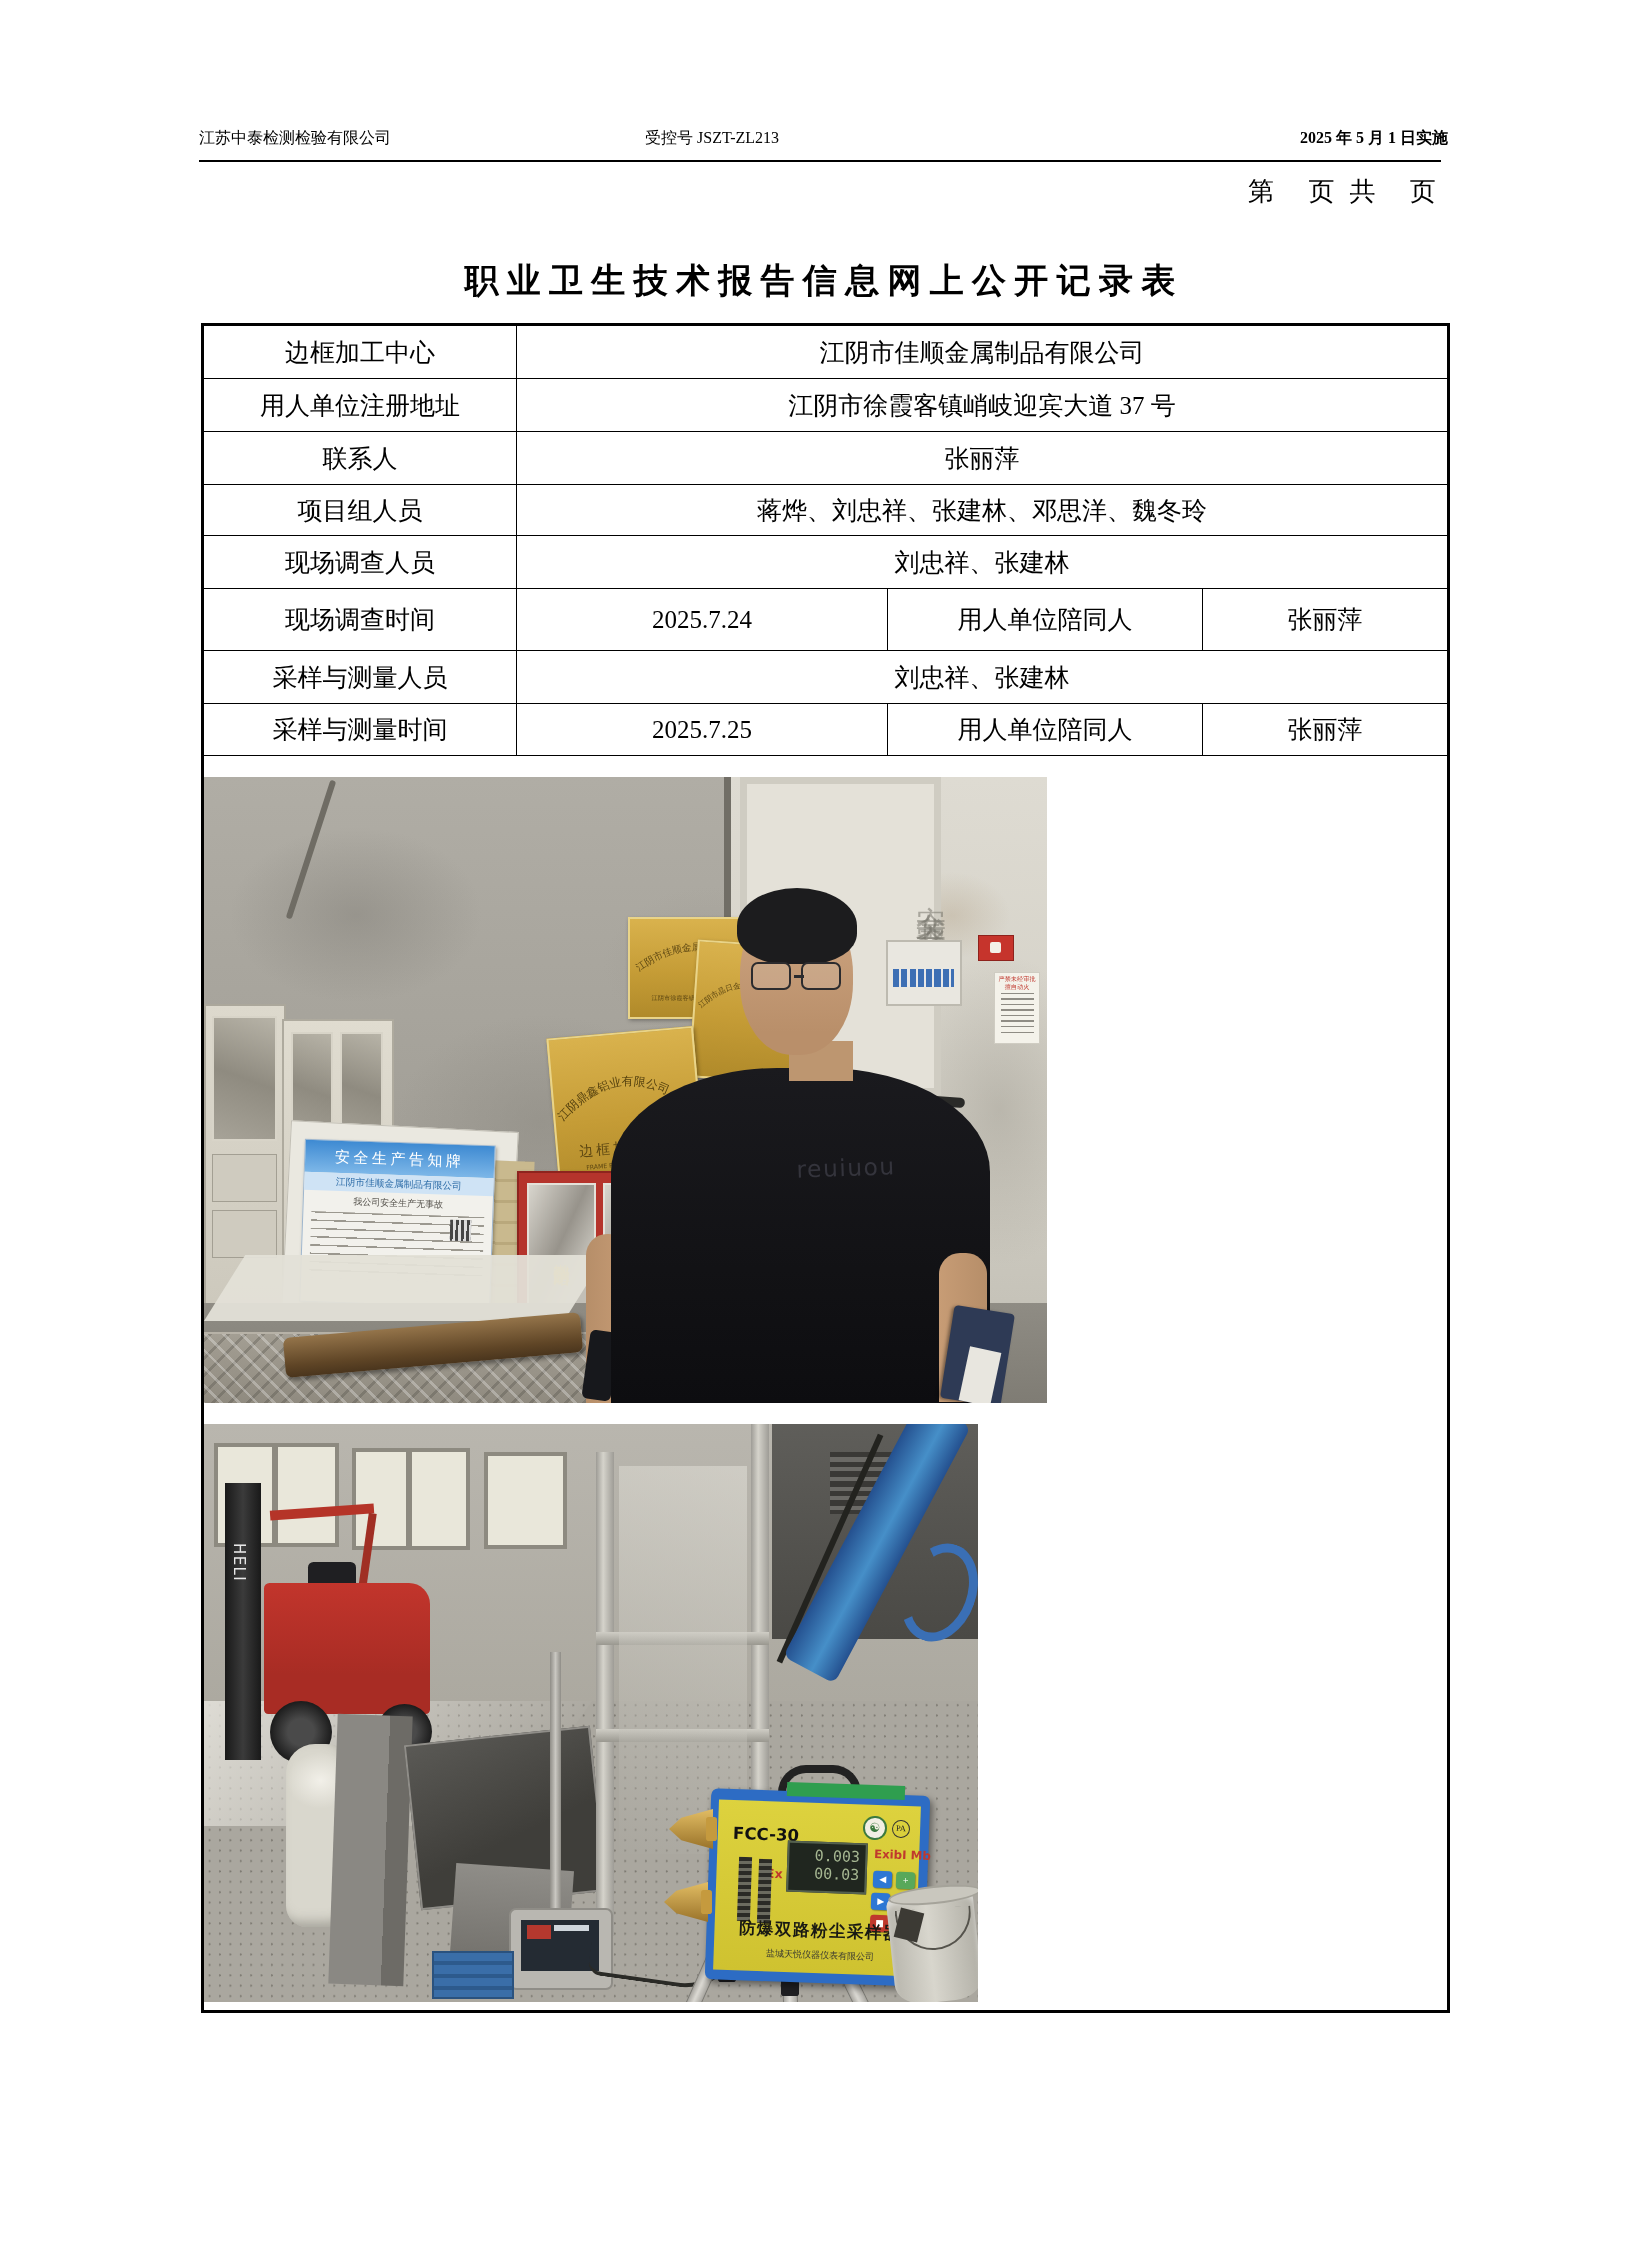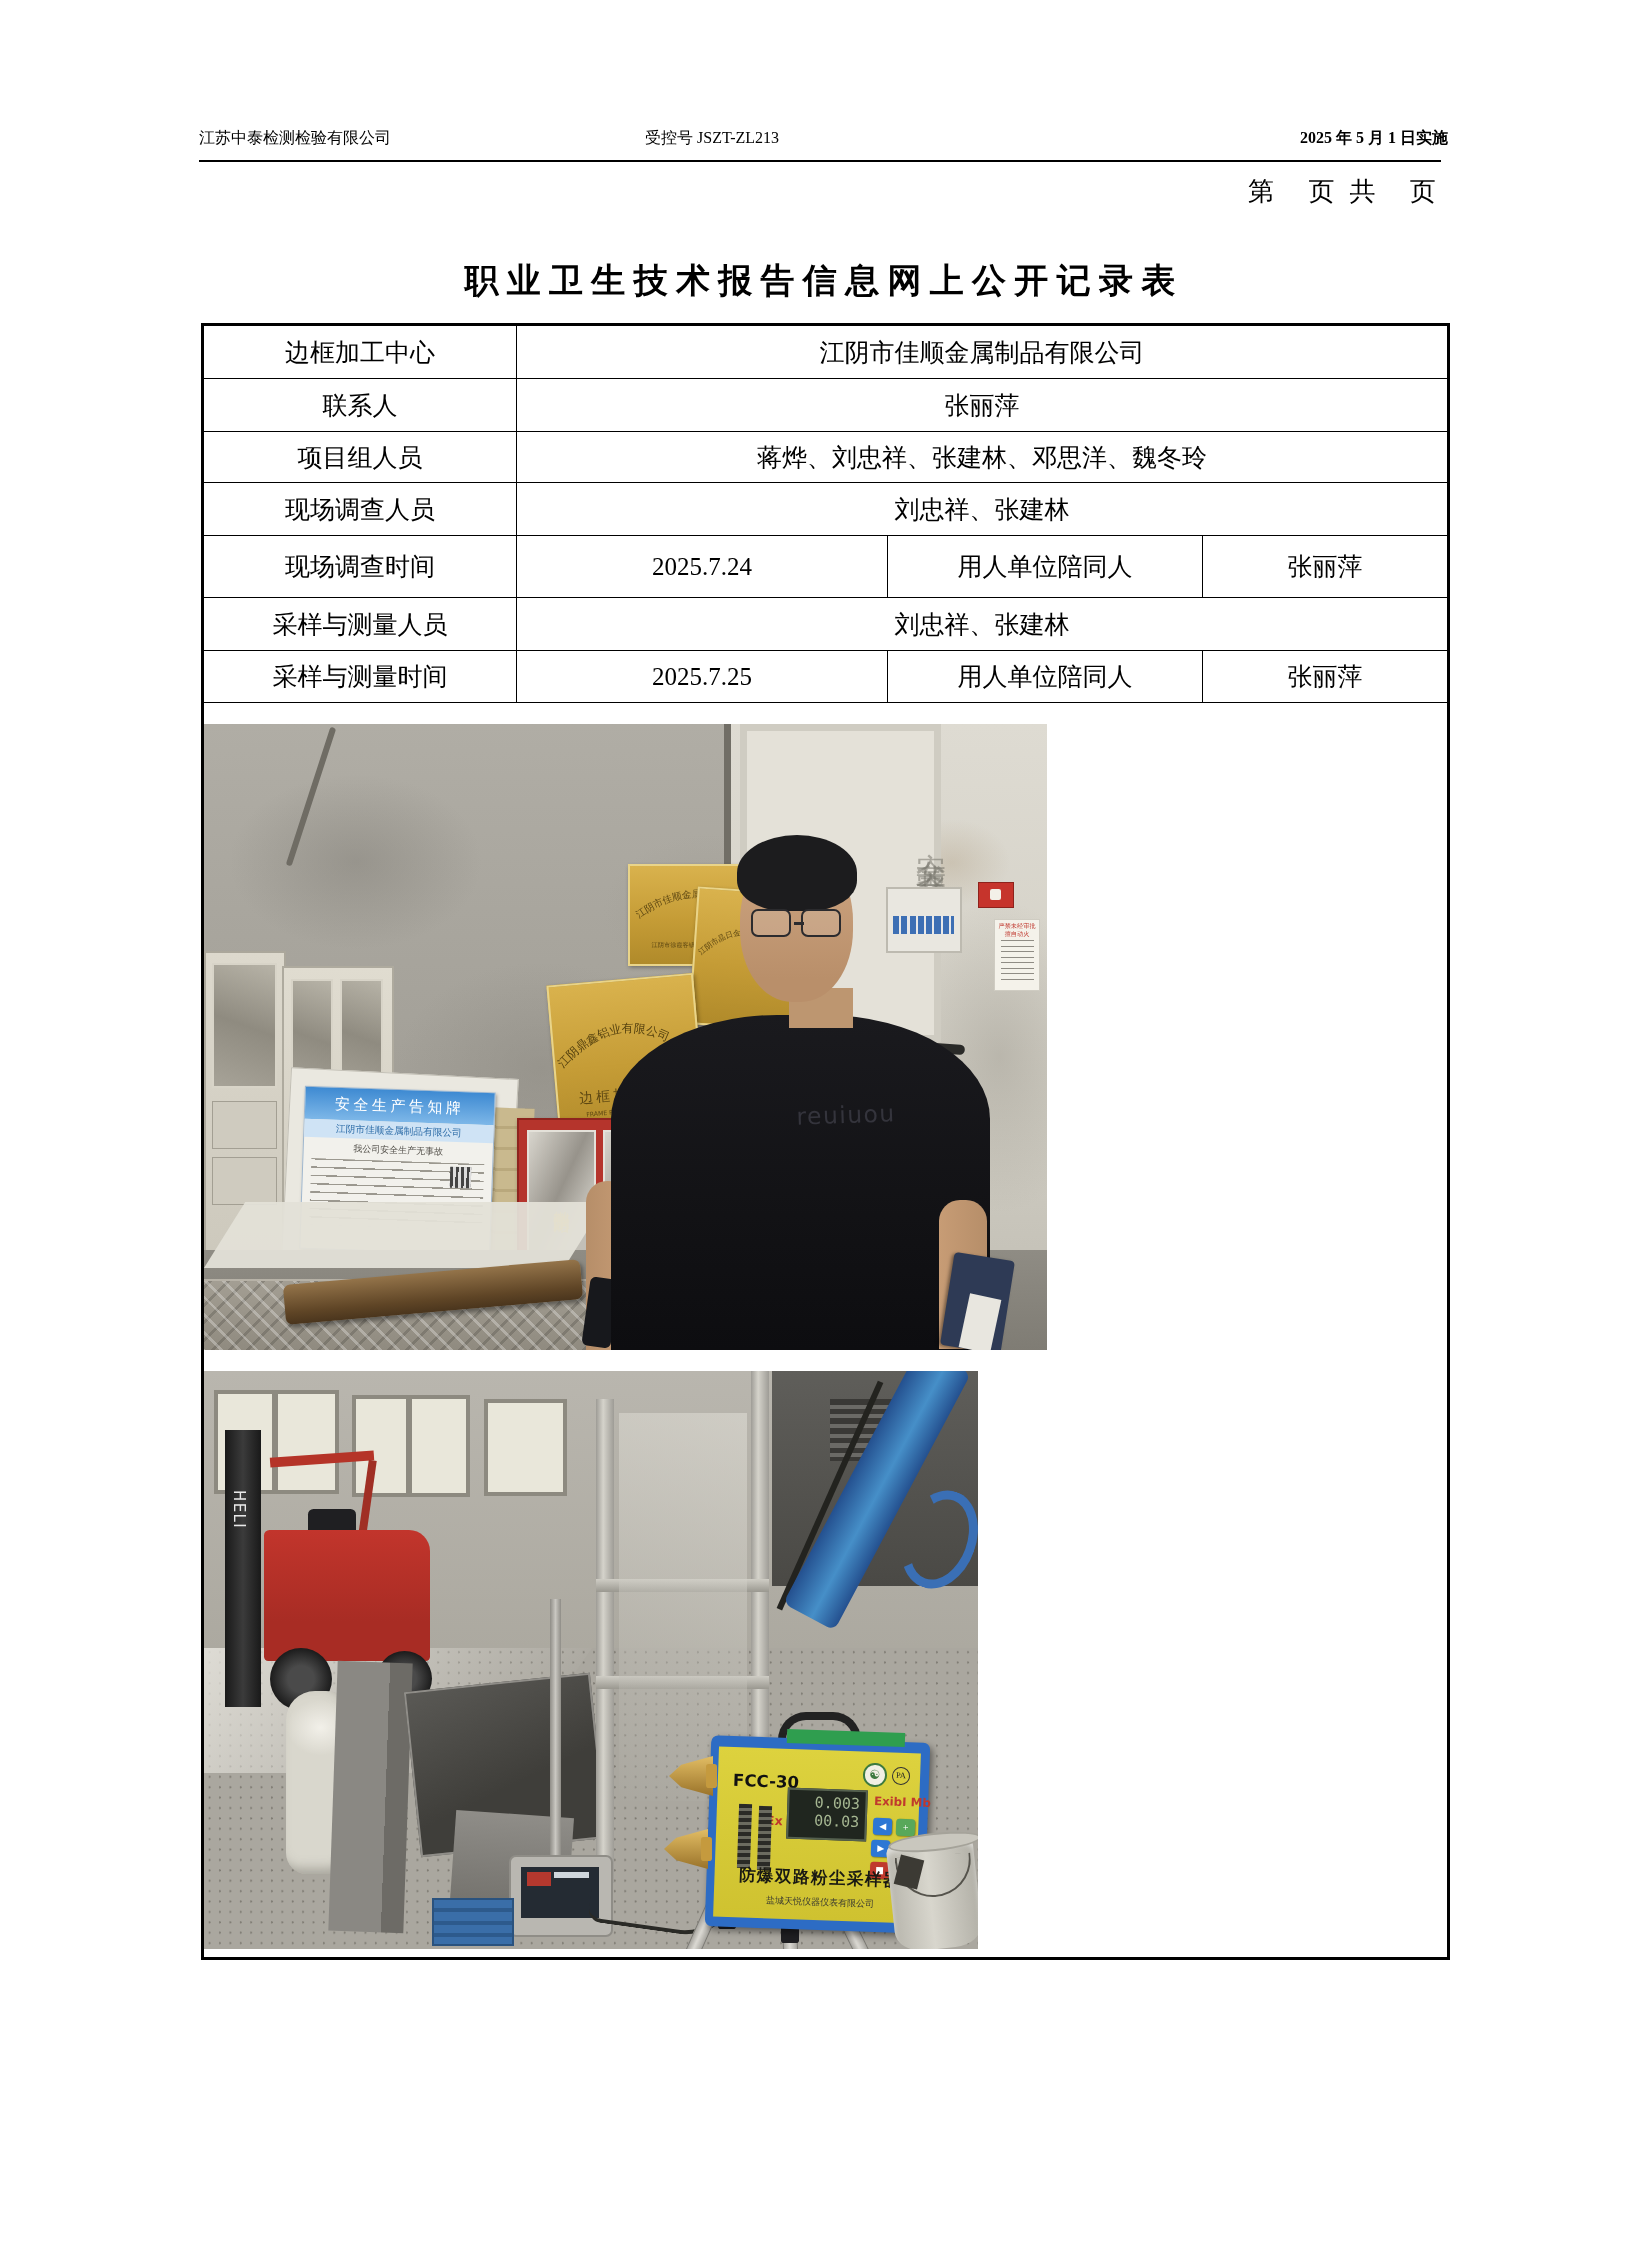--- a/index.html
+++ b/index.html
@@ -185,20 +185,24 @@
         <col style="width:371px">
         <col style="width:315px">
         <col style="width:246px">
       </colgroup>
     <tbody>
         <tr style="height:54px">
       <td class="lbl">边框加工中心</td>
       <td colspan="3">江阴市佳顺金属制品有限公司</td>
     </tr>
     <tr style="height:53px">
+      <td class="lbl">用人单位注册地址</td>
+      <td colspan="3">江阴市徐霞客镇峭岐迎宾大道 37 号</td>
+    </tr>
+    <tr style="height:53px">
       <td class="lbl">联系人</td>
       <td colspan="3">张丽萍</td>
     </tr>
     <tr style="height:51px">
       <td class="lbl">项目组人员</td>
       <td colspan="3">蒋烨、刘忠祥、张建林、邓思洋、魏冬玲</td>
     </tr>
     <tr style="height:53px">
       <td class="lbl">现场调查人员</td>
       <td colspan="3">刘忠祥、张建林</td>

